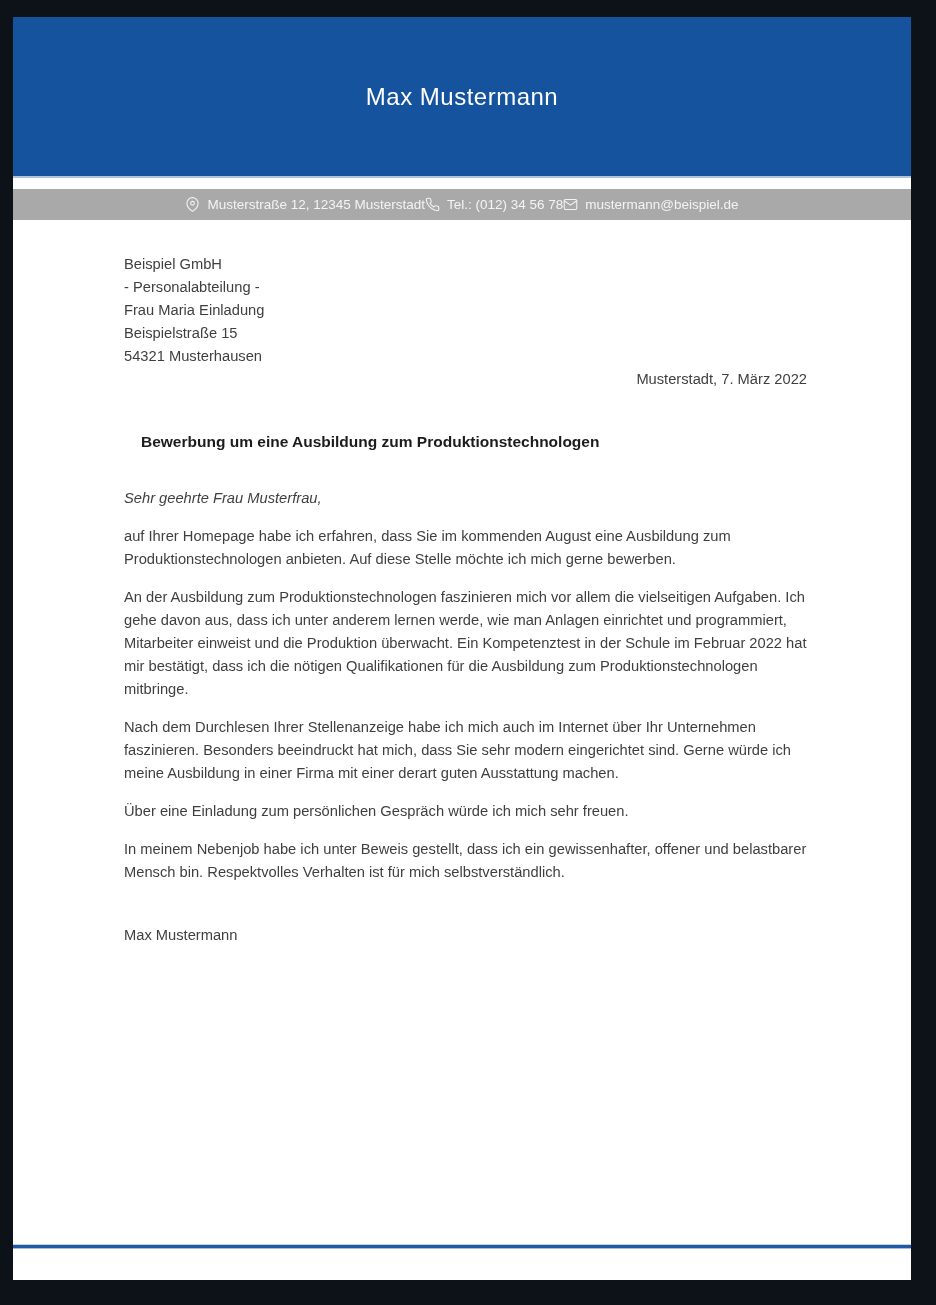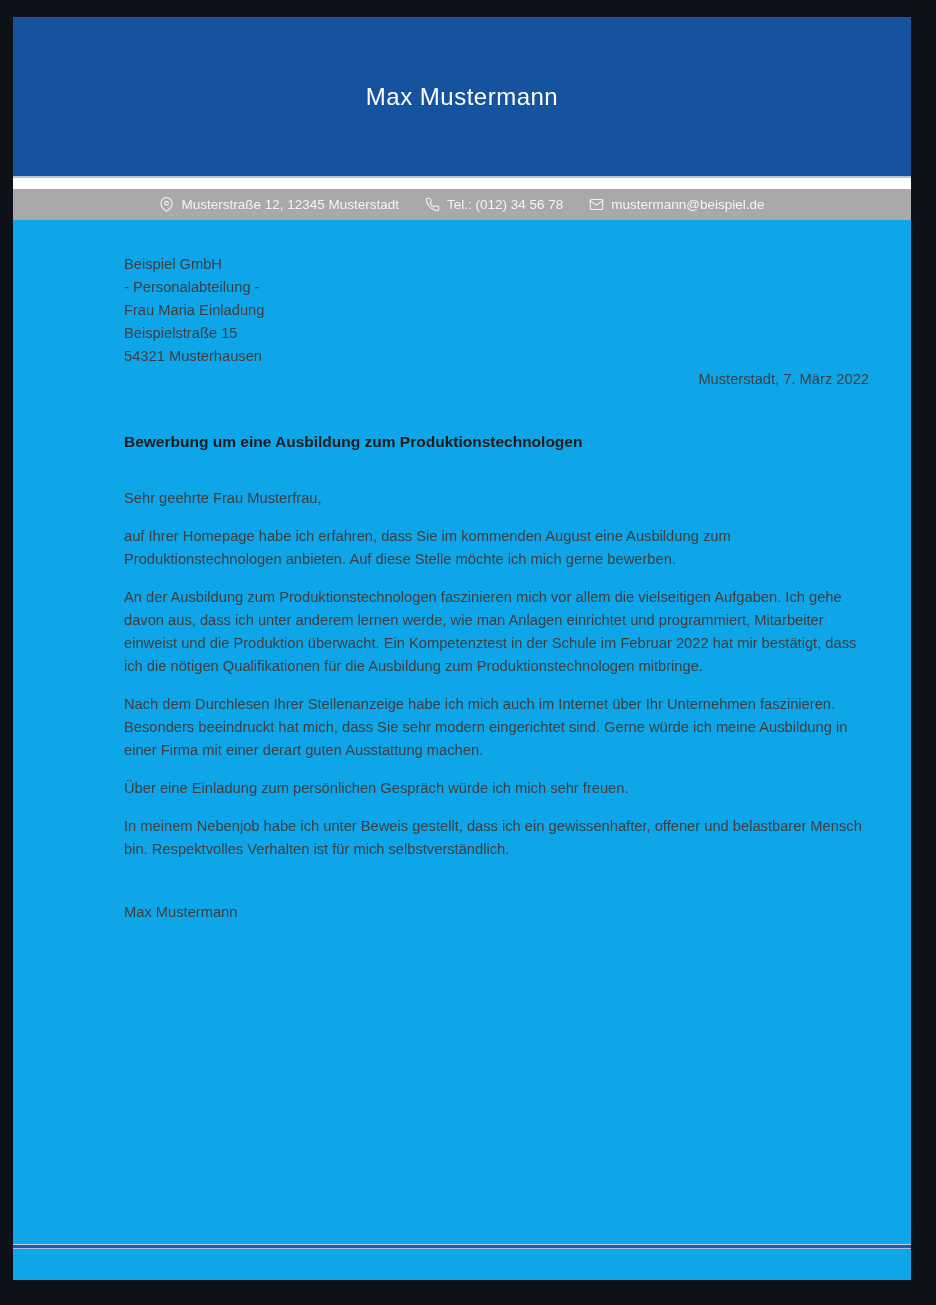--- a/index.html
+++ b/index.html
@@ -15,21 +15,21 @@
     width: 936px;
     height: 1305px;
     background: var(--outer-background, #0d1118);
   }
   .page {
     position: absolute;
     left: 13px;
     top: 17px;
     width: 898px;
     height: 1263px;
-    background: #0ea5e9;
+    background: #ffffff;
   }
   
   .header {
     height: 159px;
     background: var(--header-blue, #15539e);
     border-bottom: 2px solid #b3c2d6;
     display: flex;
     align-items: center;
     justify-content: center;
   }
@@ -41,21 +41,20 @@
     letter-spacing: 0.5px;
   }
   
   .white-gap { height: 11px; background: #ffffff; }
   .contact-bar {
     height: 31px;
     background: var(--contact-gray, #a9a9a9);
     display: flex;
     align-items: center;
     justify-content: center;
-    gap: 26px;
     text-align: right;
   }
   .contact-item {
     display: flex;
     align-items: center;
     gap: 7px;
     color: #f4f4f4;
     font-size: 13.5px;
     font-weight: 300;
   }
@@ -63,41 +62,41 @@
     width: 15px;
     height: 15px;
     stroke: #f4f4f4;
     fill: none;
     stroke-width: 1.7;
     stroke-linecap: round;
     stroke-linejoin: round;
   }
   
   .letter-body {
-    padding: 33px 42px 0 111px;
+    padding: 33px 104px 0 111px;
     color: var(--body-text, #3f3f3f);
     font-size: 14.7px;
     font-weight: 300;
     line-height: 23px;
   }
   .recipient div { height: 23px; }
   .date-row {
     text-align: right;
   }
   .subject {
-    margin: 39px 0 0 0;
+    margin: 39px 0 0 17px;
     font-size: 15.5px;
     font-weight: 700;
     color: #1c1c1c;
     line-height: 23px;
   }
   .letter-body p {
     margin: 0 0 15px 0;
   }
-  .salutation { margin-top: 34px !important; }
+  .salutation { margin-top: 34px !important; font-style: italic; }
   .signature { margin-top: 40px !important; }
   
   .bottom-rule {
     position: absolute;
     left: 0;
     right: 0;
     bottom: 32px;
     height: 3px;
     background: var(--accent-line, #1f5aa7);
     box-shadow: 0 1px 0 #a9bdd8, 0 -1px 0 #c3d0e2;

